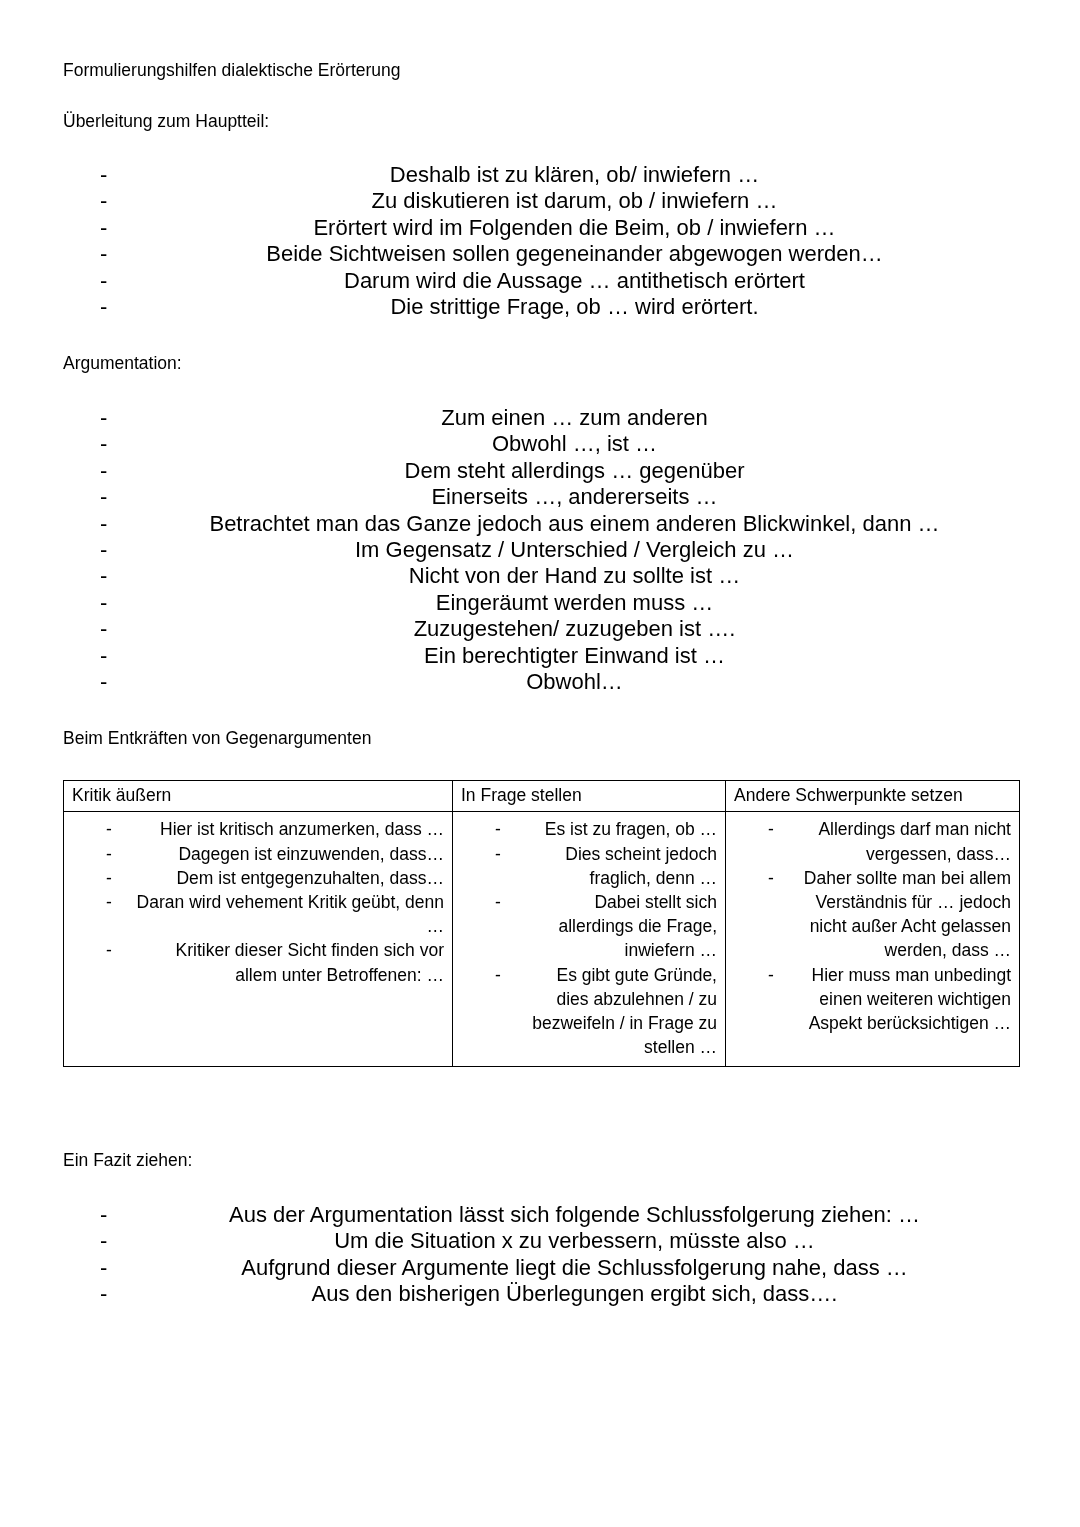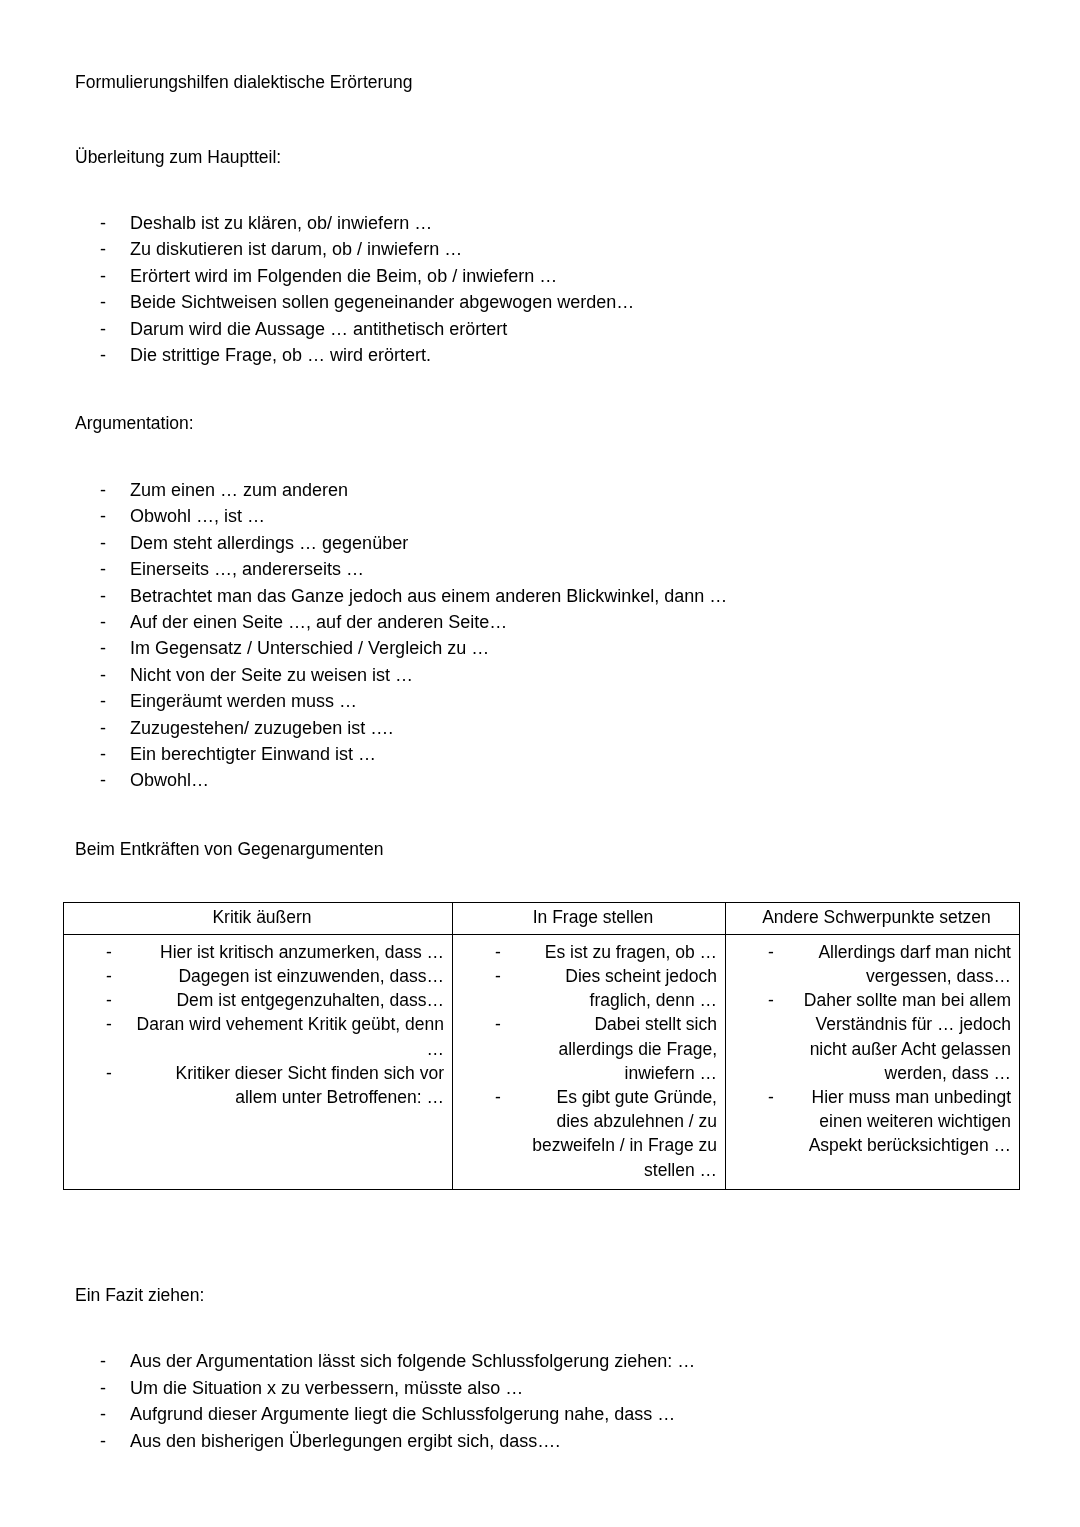--- a/index.html
+++ b/index.html
@@ -24,40 +24,41 @@
     position: absolute;
     left: 63px;
     top: 62px;
     width: 956px;
   }
 
   
   .para {
     font-size: 17.5px;
     line-height: 1.0;
-    margin: 12px;
+    margin: 0;
     padding: 0;
     white-space: pre-wrap;
   }
   .gap-title   { height: 33px; }
   .gap-sub     { height: 32px; }
   .gap-section { height: 35px; }
 
   
   .blist {
     list-style: none;
     margin: 0;
     padding: 0;
   }
   .blist > li {
     position: relative;
-    font-size: 18px;
+    font-size: 22px;
     line-height: 26.4px;
     padding-left: 67px;
     white-space: pre-wrap;
+    text-align: center;
   }
   .blist > li::before {
     content: "-";
     position: absolute;
     left: 37px;
     top: 0;
   }
 
   
   .tbl-wrap { margin: 0; }
@@ -70,21 +71,21 @@
   table.grid col.c1 { width: 389px; }
   table.grid col.c2 { width: 273px; }
   table.grid col.c3 { width: 294px; }
   table.grid th, table.grid td {
     border: 1.5px solid #000000;
     vertical-align: top;
     padding: 0;
   }
   table.grid th {
     font-weight: normal;
-    text-align: center;
+    text-align: left;
     font-size: 17.5px;
     line-height: 1.0;
     padding: 6px 0 7px 8px;
   }
   table.grid td {
     padding: 5px 4px 7px 0;
   }
   .clist {
     list-style: none;
     margin: 0;
@@ -135,23 +136,22 @@
 
     <p class="para">Argumentation:</p>
     <div class="gap-sub"></div>
 
     <ul class="blist">
       <li>Zum einen … zum anderen</li>
       <li>Obwohl …, ist …</li>
       <li>Dem steht allerdings … gegenüber</li>
       <li>Einerseits …, andererseits …</li>
       <li>Betrachtet man das Ganze jedoch aus einem anderen Blickwinkel, dann …</li>
-      <li>Auf der einen Seite …, auf der anderen Seite…</li>
       <li>Im Gegensatz / Unterschied / Vergleich zu …</li>
-      <li>Nicht von der Seite zu weisen ist …</li>
+      <li>Nicht von der Hand zu sollte ist …</li>
       <li>Eingeräumt werden muss …</li>
       <li>Zuzugestehen/ zuzugeben ist ….</li>
       <li>Ein berechtigter Einwand ist …</li>
       <li>Obwohl…</li>
     </ul>
 
     <div class="gap-section"></div>
 
     <p class="para">Beim Entkräften von Gegenargumenten</p>
     <div class="gap-sub"></div>

